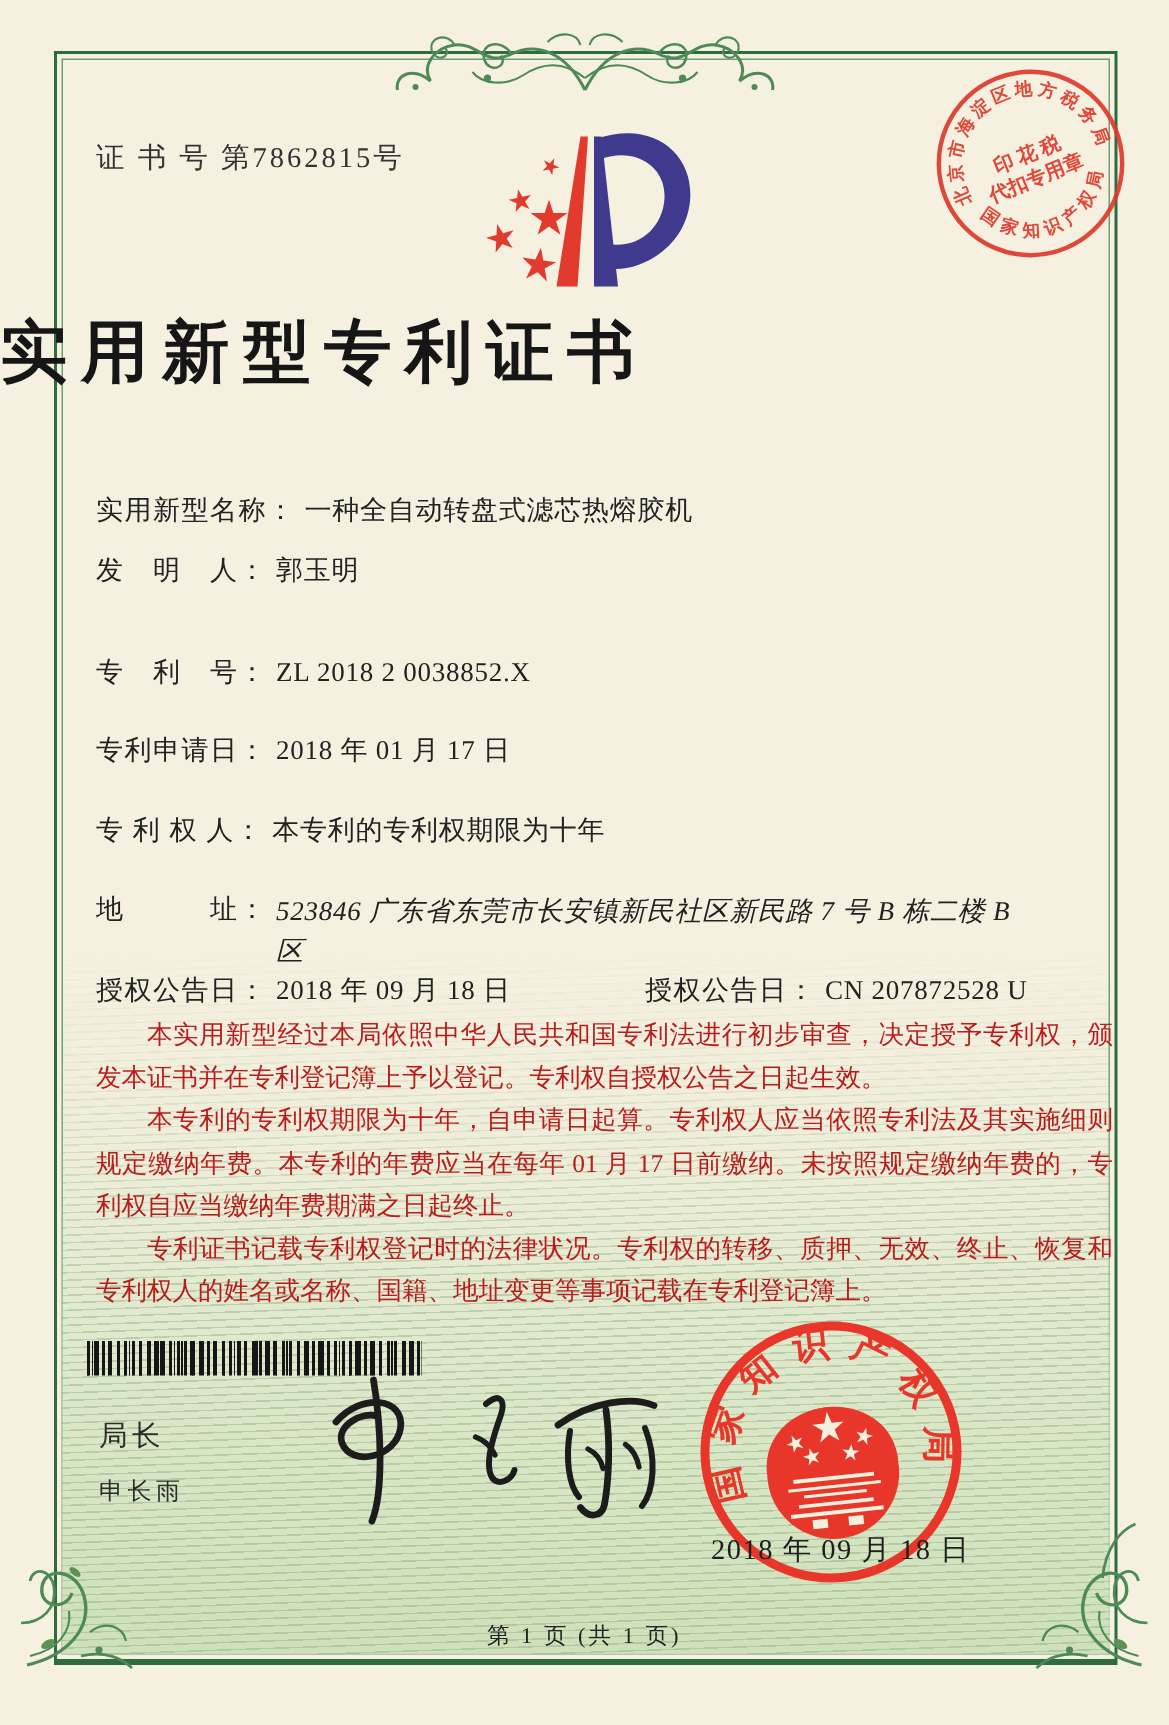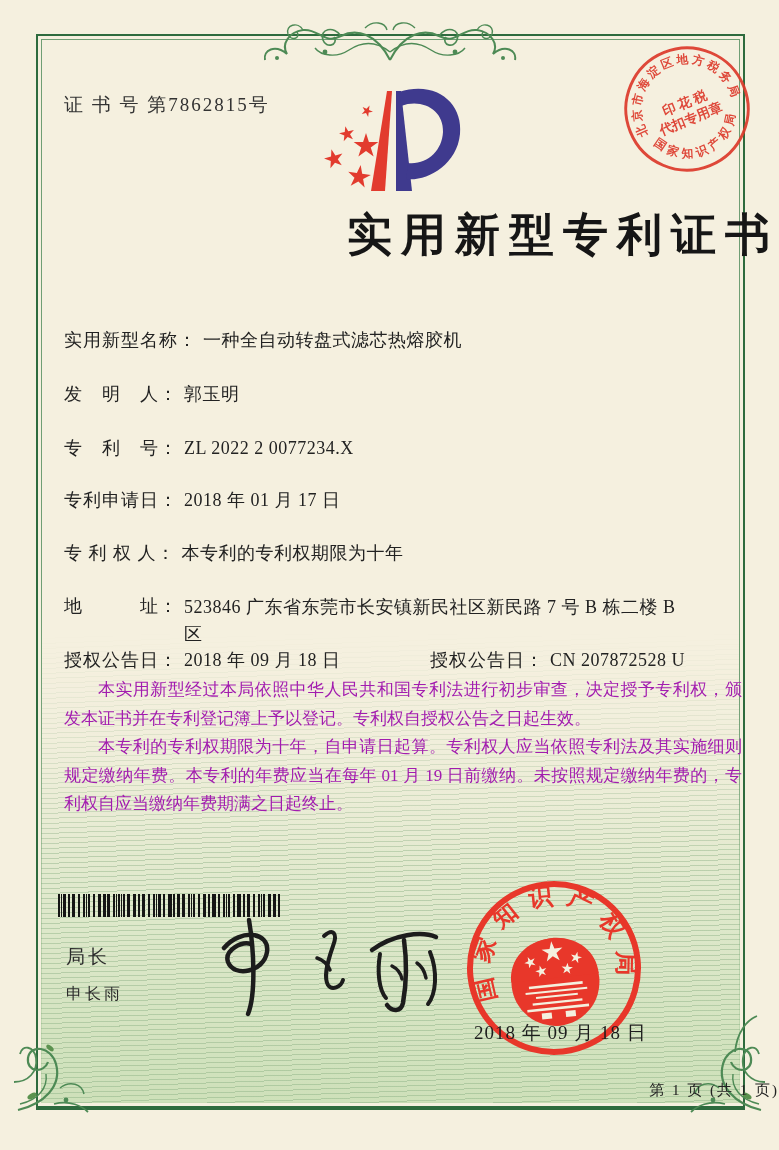--- a/index.html
+++ b/index.html
@@ -27,53 +27,53 @@
       repeating-linear-gradient(178deg, rgba(122,164,118,.38) 0 1px, rgba(0,0,0,0) 1px 5px),
       linear-gradient(to bottom, rgba(219,232,202,0) 0%, rgba(213,229,195,.65) 55%, rgba(203,223,183,.95) 100%);
     -webkit-mask-image:linear-gradient(to bottom, transparent 0%, #000 48%);
             mask-image:linear-gradient(to bottom, transparent 0%, #000 48%);
   }
 
   .txt { position:absolute; white-space:nowrap;font-family:Liberation Serif, serif; }
 
   .cert-no { left:64px; top:92px; font-size:19px; letter-spacing:2px; color:#333; }
 
-  .title { left:0; right:0; top:205px; text-align:right; font-size:45px;
+  .title { left:0; right:0; top:205px; text-align:left; font-size:45px;
            font-weight:bold; letter-spacing:9px; color:#161616; white-space:nowrap; }
 
   .fields { position:absolute; left:64px; top:320px; width:676px; font-size:18px; color:#222; }
   .frow { position:absolute; left:0; white-space:nowrap; }
   .frow .lbl { letter-spacing:1px; }
   .frow .val { margin-left:6px; letter-spacing:.5px; }
   .addr-val { display:inline-block; vertical-align:top; white-space:normal;
-              width:512px; line-height:27px; }
+              width:512px; line-height:27px;font-style:italic; }
 
   .paras { position:absolute; left:64px; top:676px; width:678px;
-           font-size:17px; line-height:28.5px; color:#a21caf; text-align:justify; }
+           font-size:17px; line-height:28.5px; color:#b91c1c; text-align:justify; }
   .paras p { text-indent:2em; }
 
   .barcode { position:absolute; left:58px; top:894px; width:223px; height:23px;
     background:
       repeating-linear-gradient(90deg,#151515 0 2px,transparent 2px 5px),
       repeating-linear-gradient(90deg,#151515 0 1px,transparent 1px 7px),
       repeating-linear-gradient(90deg,transparent 0 3px,#151515 3px 4px,transparent 4px 11px);
   }
 
   .signer-title { left:66px; top:944px; font-size:19px; letter-spacing:3px; }
   .signer-name  { left:66px; top:984px; font-size:16px; letter-spacing:3px; }
 
   .seal-wrap { position:absolute; left:464px; top:878px; width:180px; height:180px;
                transform:rotate(-6deg); }
   .seal-date { left:474px; top:1020px; width:170px; text-align:center;
                font-size:19px; letter-spacing:1px; color:#1d1d1d; }
 
   .stamp-wrap { position:absolute; left:618px; top:40px; width:138px; height:138px;
                 transform:rotate(-22deg); opacity:.92; }
 
-  .footer { left:0; right:0; top:1081px; text-align:right; font-size:15px;
+  .footer { left:0; right:0; top:1081px; text-align:center; font-size:15px;
             letter-spacing:2px; color:#222; }
 
   .logo-wrap { position:absolute; left:295px; top:78px; width:190px; height:135px; }
   .topornament { position:absolute; left:257px; top:6px; width:266px; height:64px; }
   .corner-bl { position:absolute; left:4px;  top:1012px; width:118px; height:102px; }
   .corner-br { position:absolute; right:4px; top:1012px; width:118px; height:102px;
                transform:scaleX(-1); }
   .sig-wrap { position:absolute; left:196px; top:910px; width:248px; height:108px; }
   svg { display:block; }
 </style>
@@ -162,46 +162,47 @@
       <text x="0" y="15" text-anchor="middle" font-size="13.5" font-weight="bold" fill="#dd3a2c">代扣专用章</text>
     </svg>
   </div>
 
   <div class="txt title">实用新型专利证书</div>
 
   <div class="fields">
     <div class="frow" style="top:8px">
       <span class="lbl">实用新型名称：</span><span class="val">一种全自动转盘式滤芯热熔胶机</span>
     </div>
-    <div class="frow" style="top:62px">
+    <div class="frow" style="top:48px">
       <span class="lbl">发　明　人：</span><span class="val">郭玉明</span>
     </div>
     <div class="frow" style="top:116px">
-      <span class="lbl">专　利　号：</span><span class="val">ZL 2022 2 0077234.X</span>
+      <span class="lbl">专　利　号：</span><span class="val">ZL 2018 2 0038852.X</span>
     </div>
     <div class="frow" style="top:168px">
       <span class="lbl">专利申请日：</span><span class="val">2018 年 01 月 17 日</span>
     </div>
     <div class="frow" style="top:221px">
       <span class="lbl">专 利 权 人：</span><span class="val">本专利的专利权期限为十年</span>
     </div>
     <div class="frow" style="top:274px">
       <span class="lbl" style="vertical-align:top">地　　　址：</span><span class="val addr-val">523846 广东省东莞市长安镇新民社区新民路 7 号 B 栋二楼 B 区</span>
     </div>
     <div class="frow" style="top:328px">
       <span class="lbl">授权公告日：</span><span class="val">2018 年 09 月 18 日</span>
     </div>
     <div class="frow" style="top:328px; left:366px">
       <span class="lbl">授权公告日：</span><span class="val">CN 207872528 U</span>
     </div>
   </div>
 
   <div class="paras">
     <p>本实用新型经过本局依照中华人民共和国专利法进行初步审查，决定授予专利权，颁发本证书并在专利登记簿上予以登记。专利权自授权公告之日起生效。</p>
-    <p>本专利的专利权期限为十年，自申请日起算。专利权人应当依照专利法及其实施细则规定缴纳年费。本专利的年费应当在每年 01 月 19 日前缴纳。未按照规定缴纳年费的，专利权自应当缴纳年费期满之日起终止。</p>
+    <p>本专利的专利权期限为十年，自申请日起算。专利权人应当依照专利法及其实施细则规定缴纳年费。本专利的年费应当在每年 01 月 17 日前缴纳。未按照规定缴纳年费的，专利权自应当缴纳年费期满之日起终止。</p>
+    <p>专利证书记载专利权登记时的法律状况。专利权的转移、质押、无效、终止、恢复和专利权人的姓名或名称、国籍、地址变更等事项记载在专利登记簿上。</p>
   </div>
 
   <div class="barcode"></div>
 
   <div class="txt signer-title">局长</div>
   <div class="txt signer-name">申长雨</div>
 
   <div class="sig-wrap">
     <svg viewBox="0 0 248 108" width="248" height="108">
       <g fill="none" stroke="#1c1c1c" stroke-width="4.5" stroke-linecap="round">

